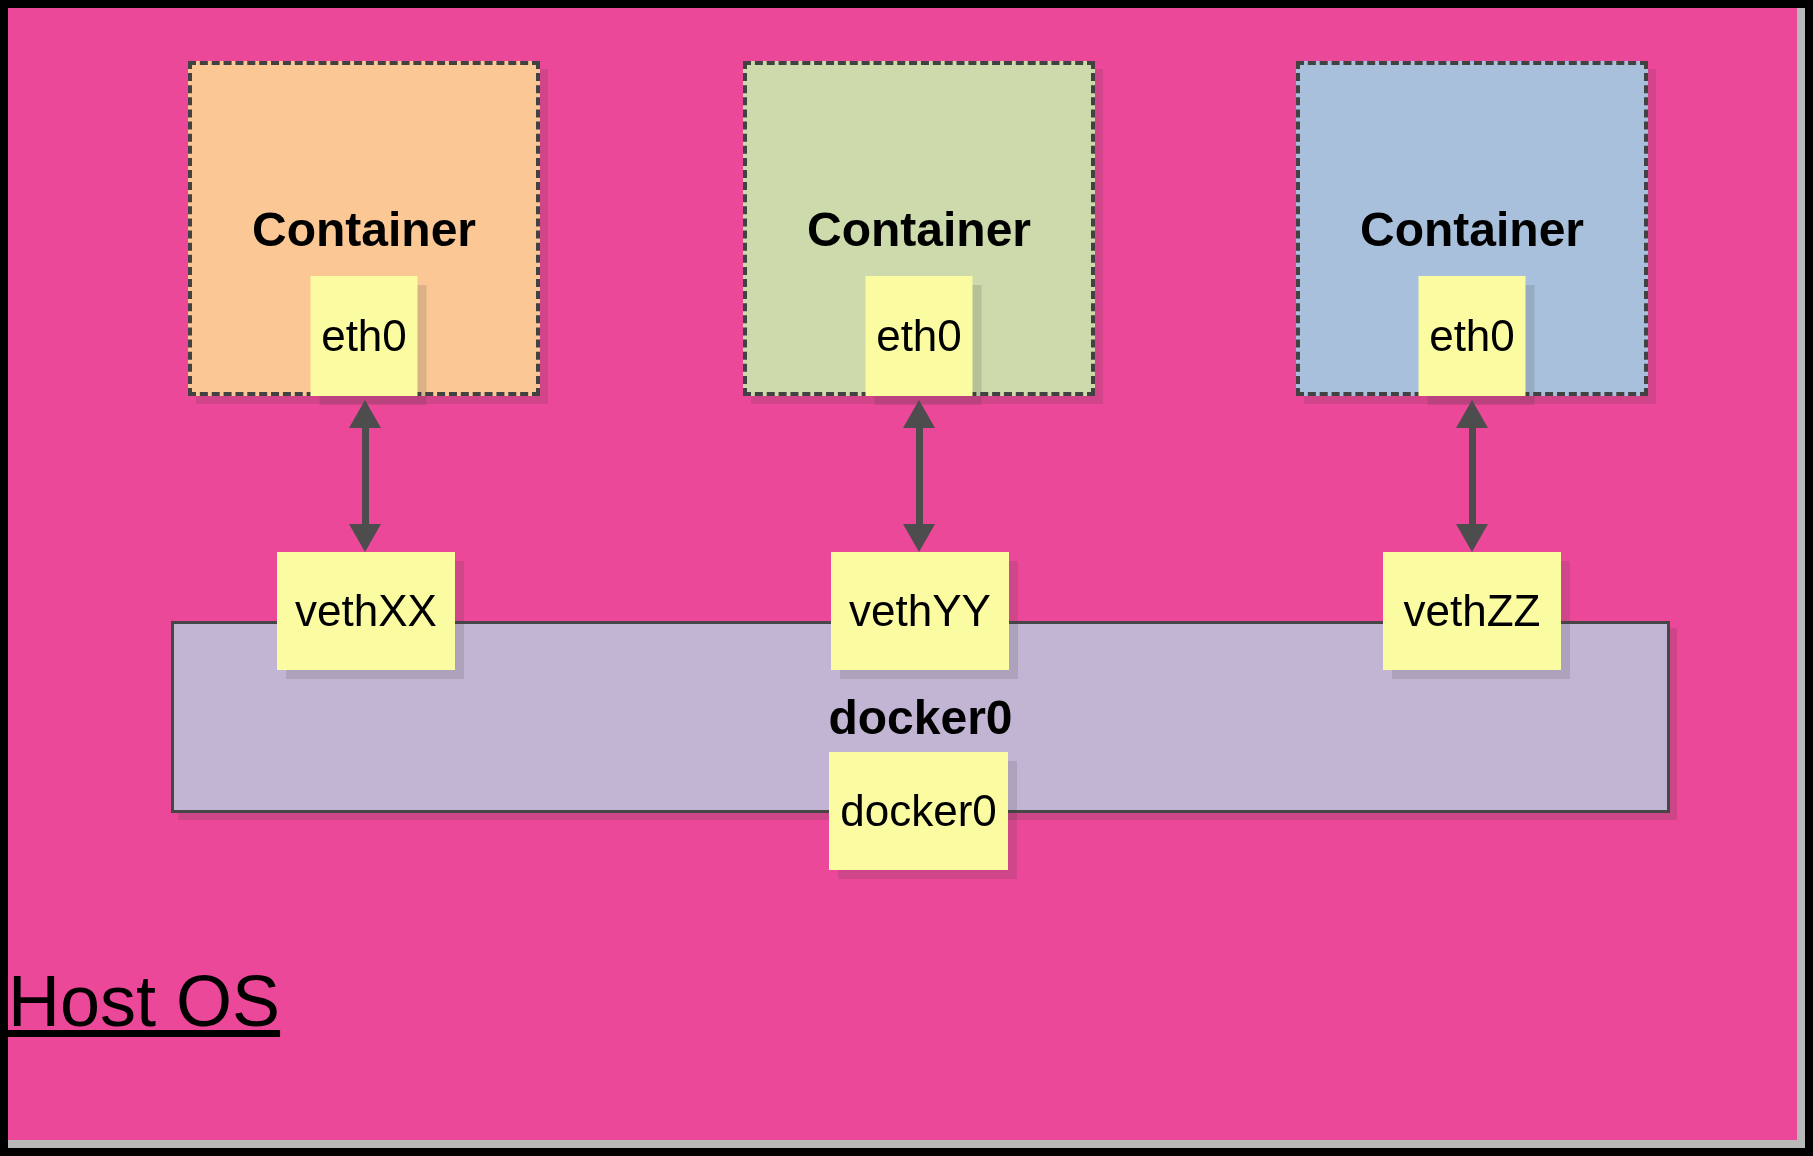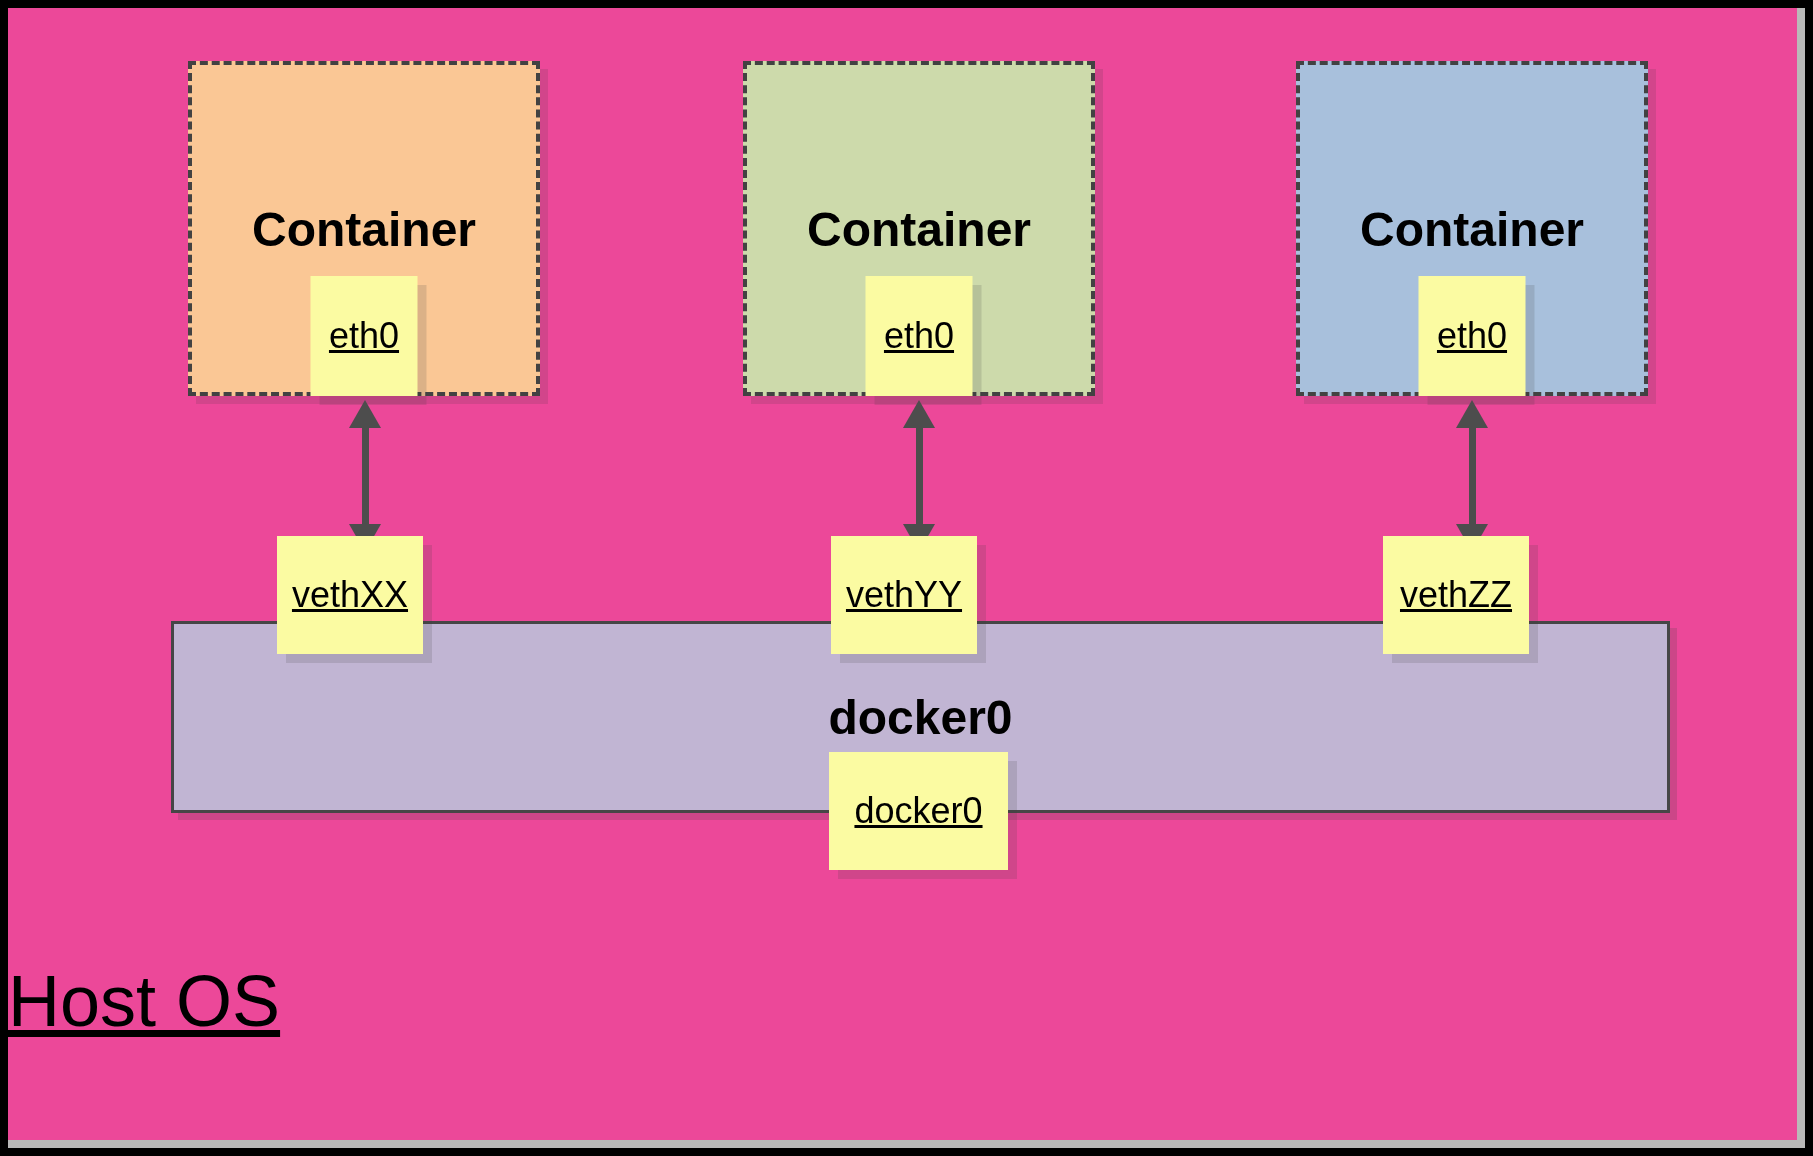--- a/index.html
+++ b/index.html
@@ -33,33 +33,32 @@
     position: absolute; left: 0; right: 0; top: 50%;
     transform: translateY(-50%);
     text-align: center;
     font-size: 48px; font-weight: bold; color: #000;
     letter-spacing: 0px;
   }
   
   .chip {
     background: #FBFBA2;
     display: flex; align-items: center; justify-content: center;
-    font-size: 36px; color: #000;
+    font-size: 44px; color: #000;
     box-shadow: 9px 9px 0 rgba(60,60,60,0.16);
     box-sizing: border-box;
-    text-decoration: underline;
   }
   .eth-chip {
     position: absolute; bottom: -4px; left: 50%;
     transform: translateX(-50%);
     width: 107px; height: 120px;
   }
   .veth-chip {
-    position: absolute; top: 528px;
-    width: 146px; height: 118px;
+    position: absolute; top: 544px;
+    width: 178px; height: 118px;
     z-index: 3;
     text-align: right;
   }
   .dockerif-chip {
     position: absolute; left: 821px; top: 744px;
     width: 179px; height: 118px;
     z-index: 3;
   }
 
   

